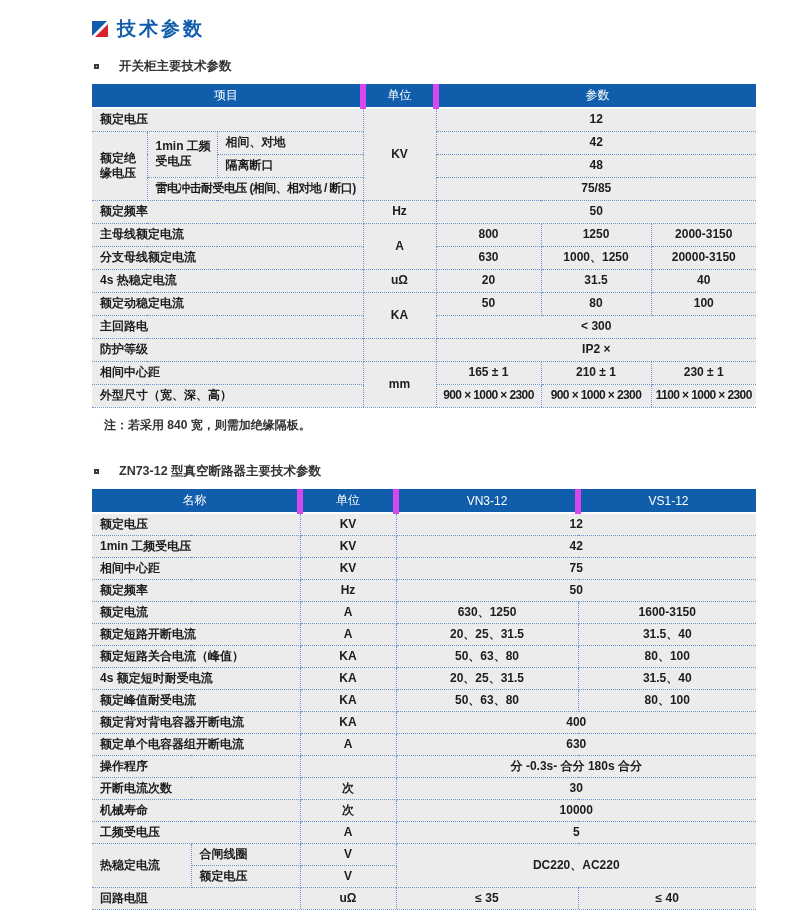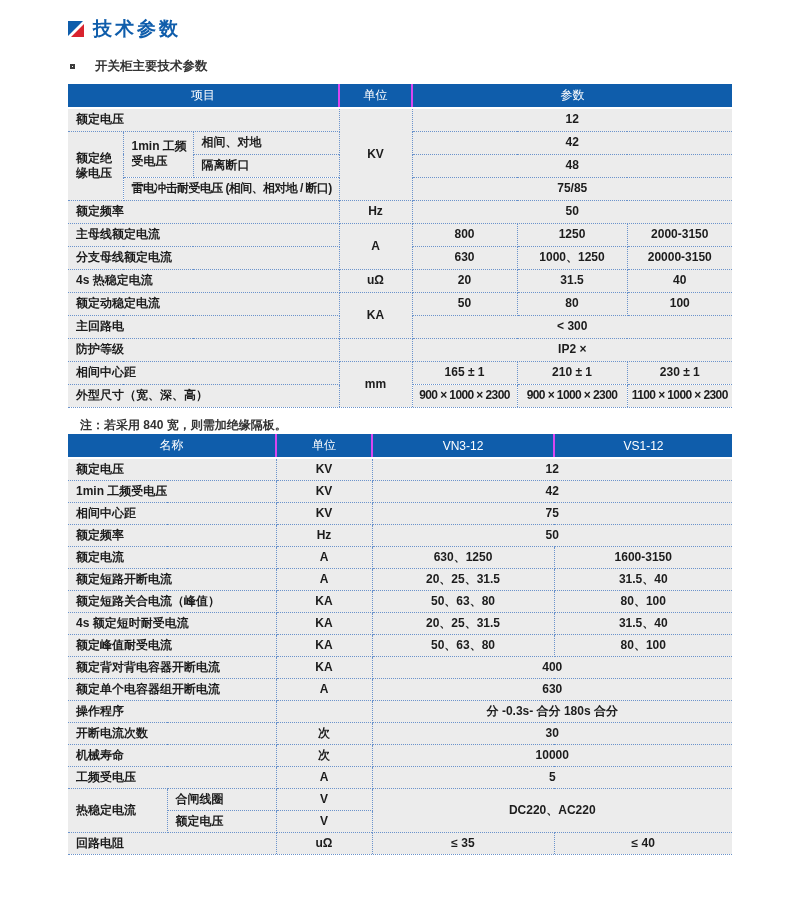--- a/index.html
+++ b/index.html
@@ -1,34 +1,34 @@
 <!DOCTYPE html>
 <html><head>
 <meta charset="utf-8">
 <style>
   * { box-sizing: border-box; }
   html,body { margin:0; padding:0; }
   body {
     width:800px; height:913px; overflow:hidden; background:#ffffff;
     font-family:"Liberation Sans","DejaVu Sans",sans-serif; color:#1c1c1c;
   }
-  .page { padding:13px 68px 0 68px; }
+  .page { padding:13px 68px 0 92px; }
 
   .title-row { display:flex; align-items:center; gap:9px; margin:3px 0 16px 0; }
   .title-icon { width:16px; height:16px; flex:none; }
   .page-title { font-size:19px; font-weight:bold; color:#0f5dab; letter-spacing:3px; }
 
   .subheading { display:flex; align-items:center; gap:20px; font-size:12.5px;
     font-weight:bold; color:#333; margin:0 0 9px 2px; }
   .bullet { width:5px; height:5px; border:2px solid #3c3c3c; flex:none; background:#fff; }
 
   .table-wrap { border-bottom:1px dotted #6b93cb; width:664px; }
   table { border-collapse:collapse; table-layout:fixed; width:664px; border-style:hidden;border-radius:23px; }
   th { background:#0f5dab; color:#ffffff; font-size:12px; font-weight:500;
-       height:24px; border-left:2px solid #d946ef; border-bottom:2px solid #ffffff; padding:0; }
+       height:24px; border-left:6px solid #d946ef; border-bottom:2px solid #ffffff; padding:0; }
   th:first-child { border-left:none; }
   td { background:#ececec; border:1px dotted #6b93cb; font-size:12px; color:#1c1c1c;
        height:23px; padding:0; text-align:center; font-weight:600; line-height:1.25; }
   td.lbl { text-align:left; padding-left:8px; padding-right:2px; }
   td.tight { letter-spacing:-0.6px; white-space:nowrap; overflow:hidden; }
   #t2 td { height:22px; }
 
   .note { font-size:12px; font-weight:600; color:#333; margin:9px 0 0 12px; }
   .sec2 { margin-top:29px; }
 </style>
@@ -141,20 +141,24 @@
         <td class="tight">900 × 1000 × 2300</td>
         <td class="tight">900 × 1000 × 2300</td>
         <td class="tight">1100 × 1000 × 2300</td>
       </tr>
     </tbody>
   </table>
   </div>
 
   <div class="note">注：若采用 840 宽，则需加绝缘隔板。</div>
 
+  <div class="subheading sec2">
+    <span class="bullet"></span>
+    <span>ZN73-12 型真空断路器主要技术参数</span>
+  </div>
 
   <div class="table-wrap">
   <table id="t2">
     <colgroup>
       <col style="width:99px">
           <col style="width:109px">
       <col style="width:96px">
       <col style="width:182px">
           <col style="width:178px">
     </colgroup>

